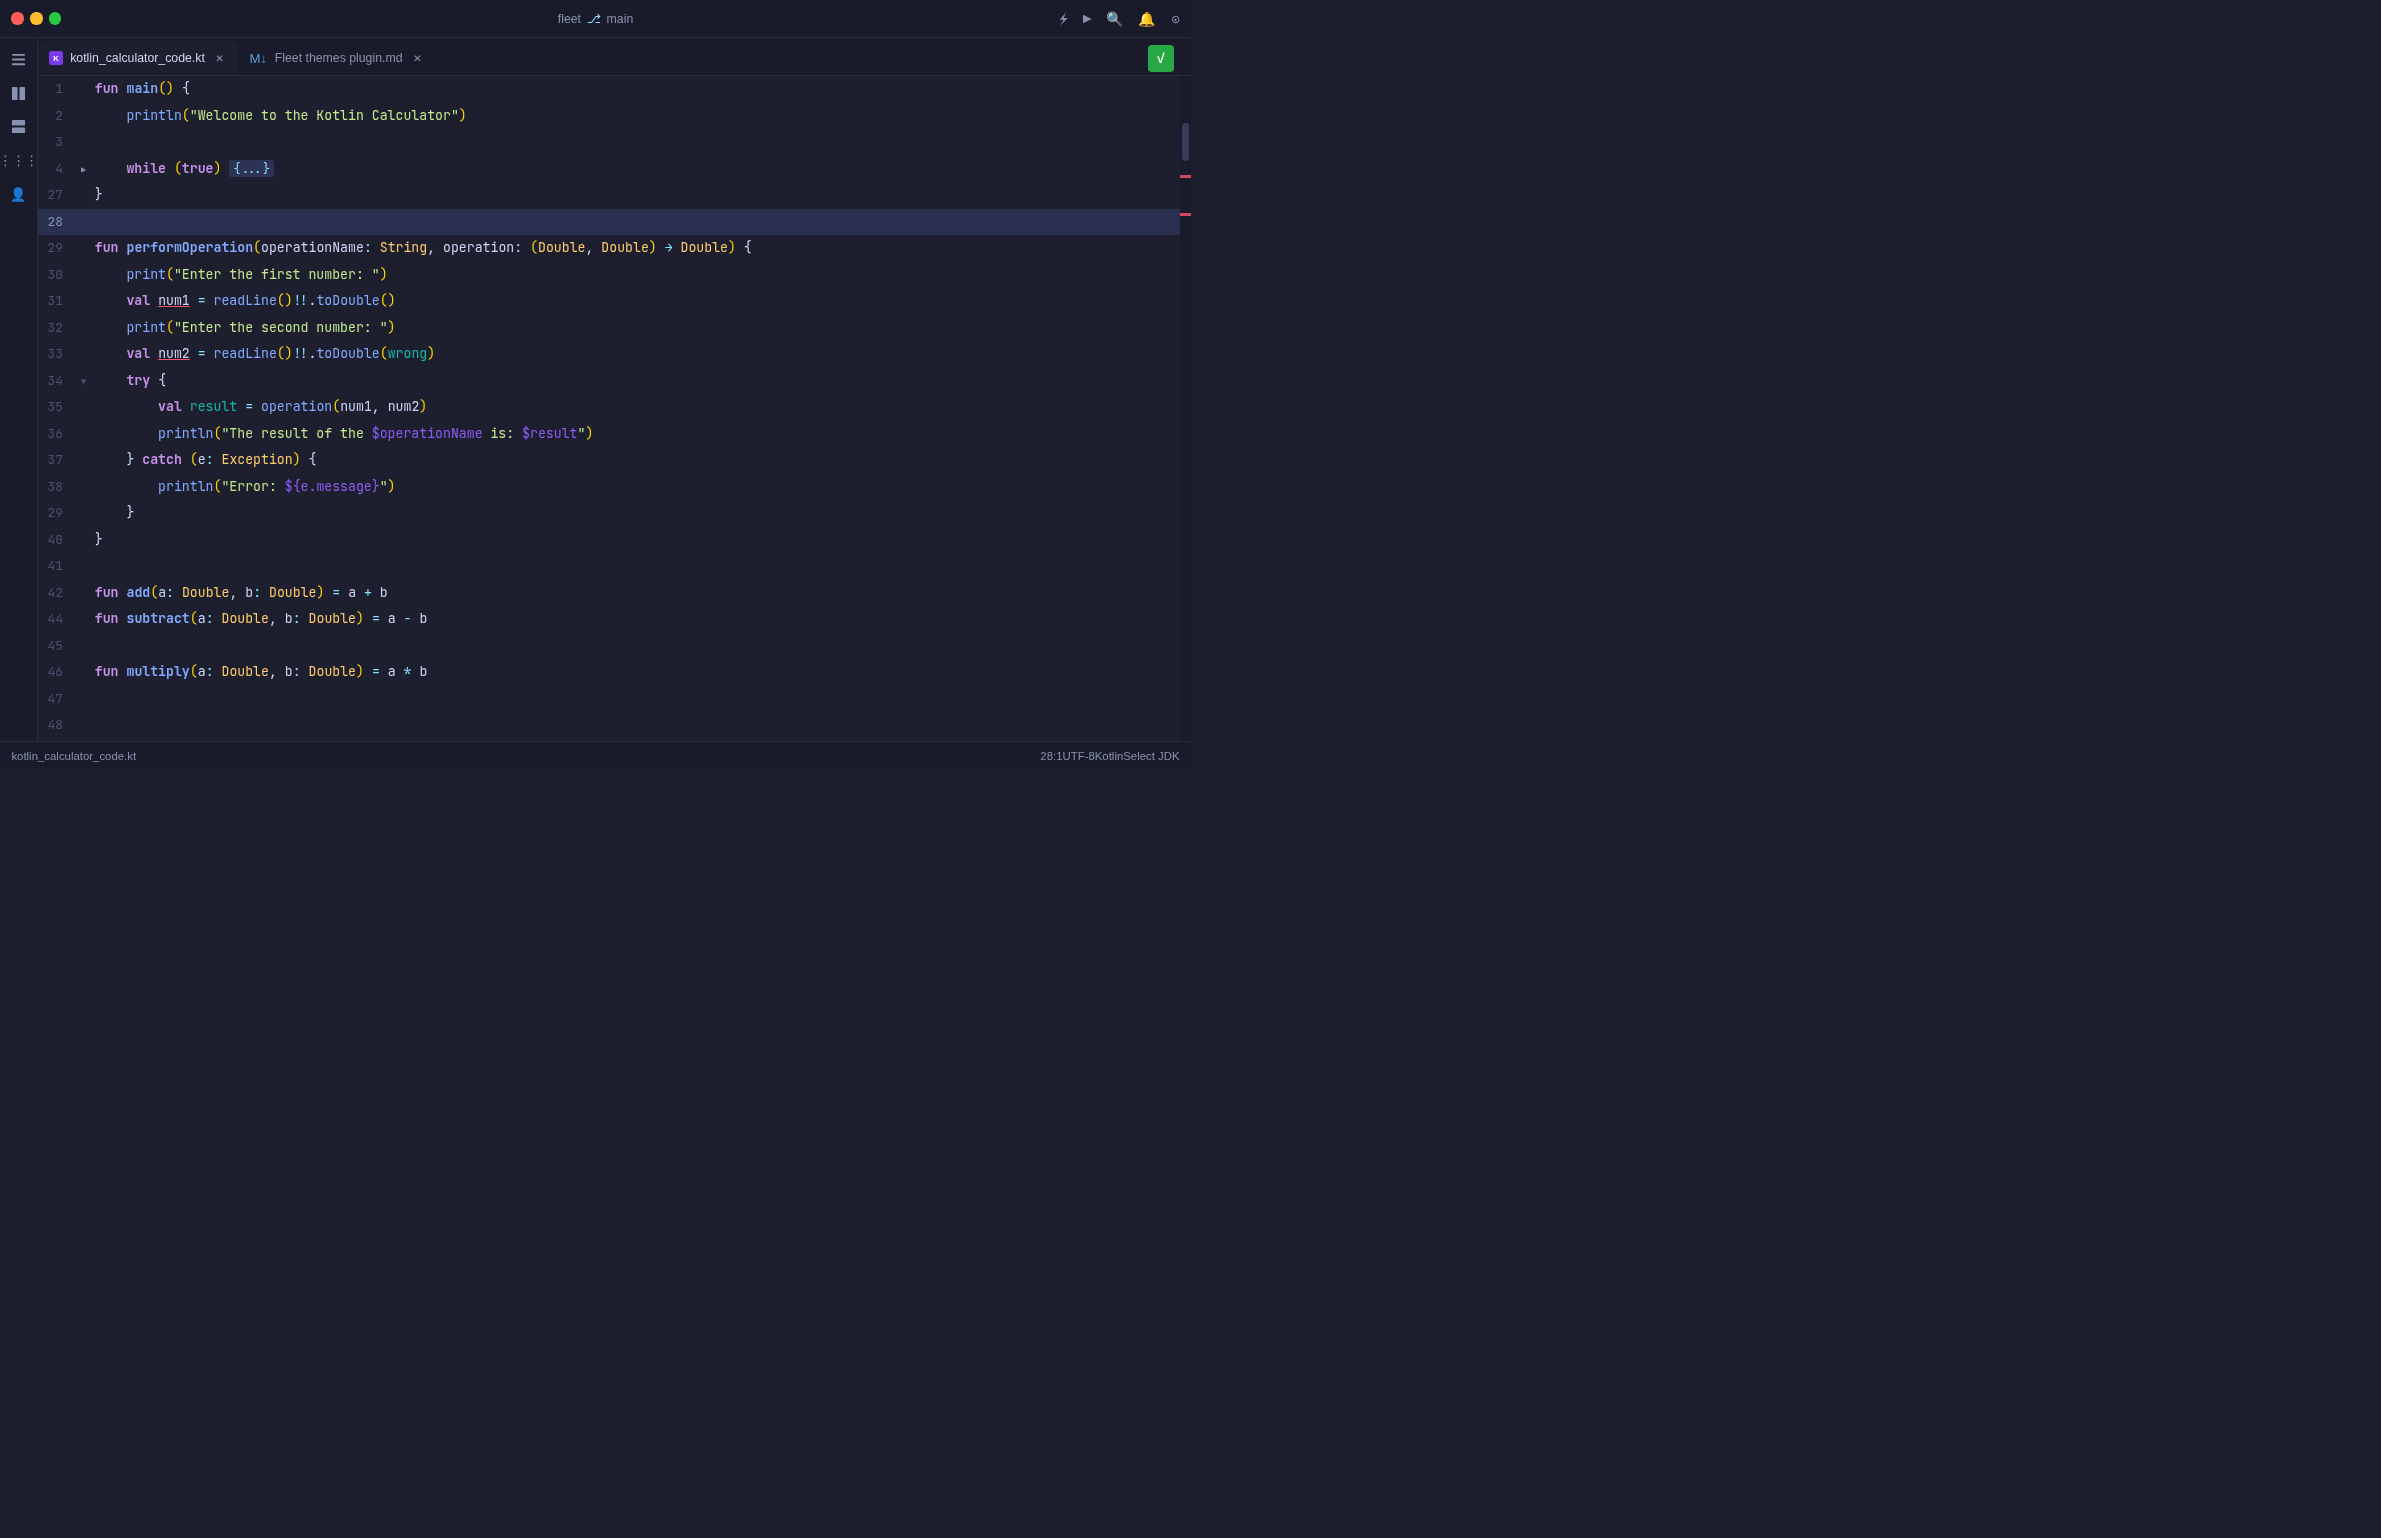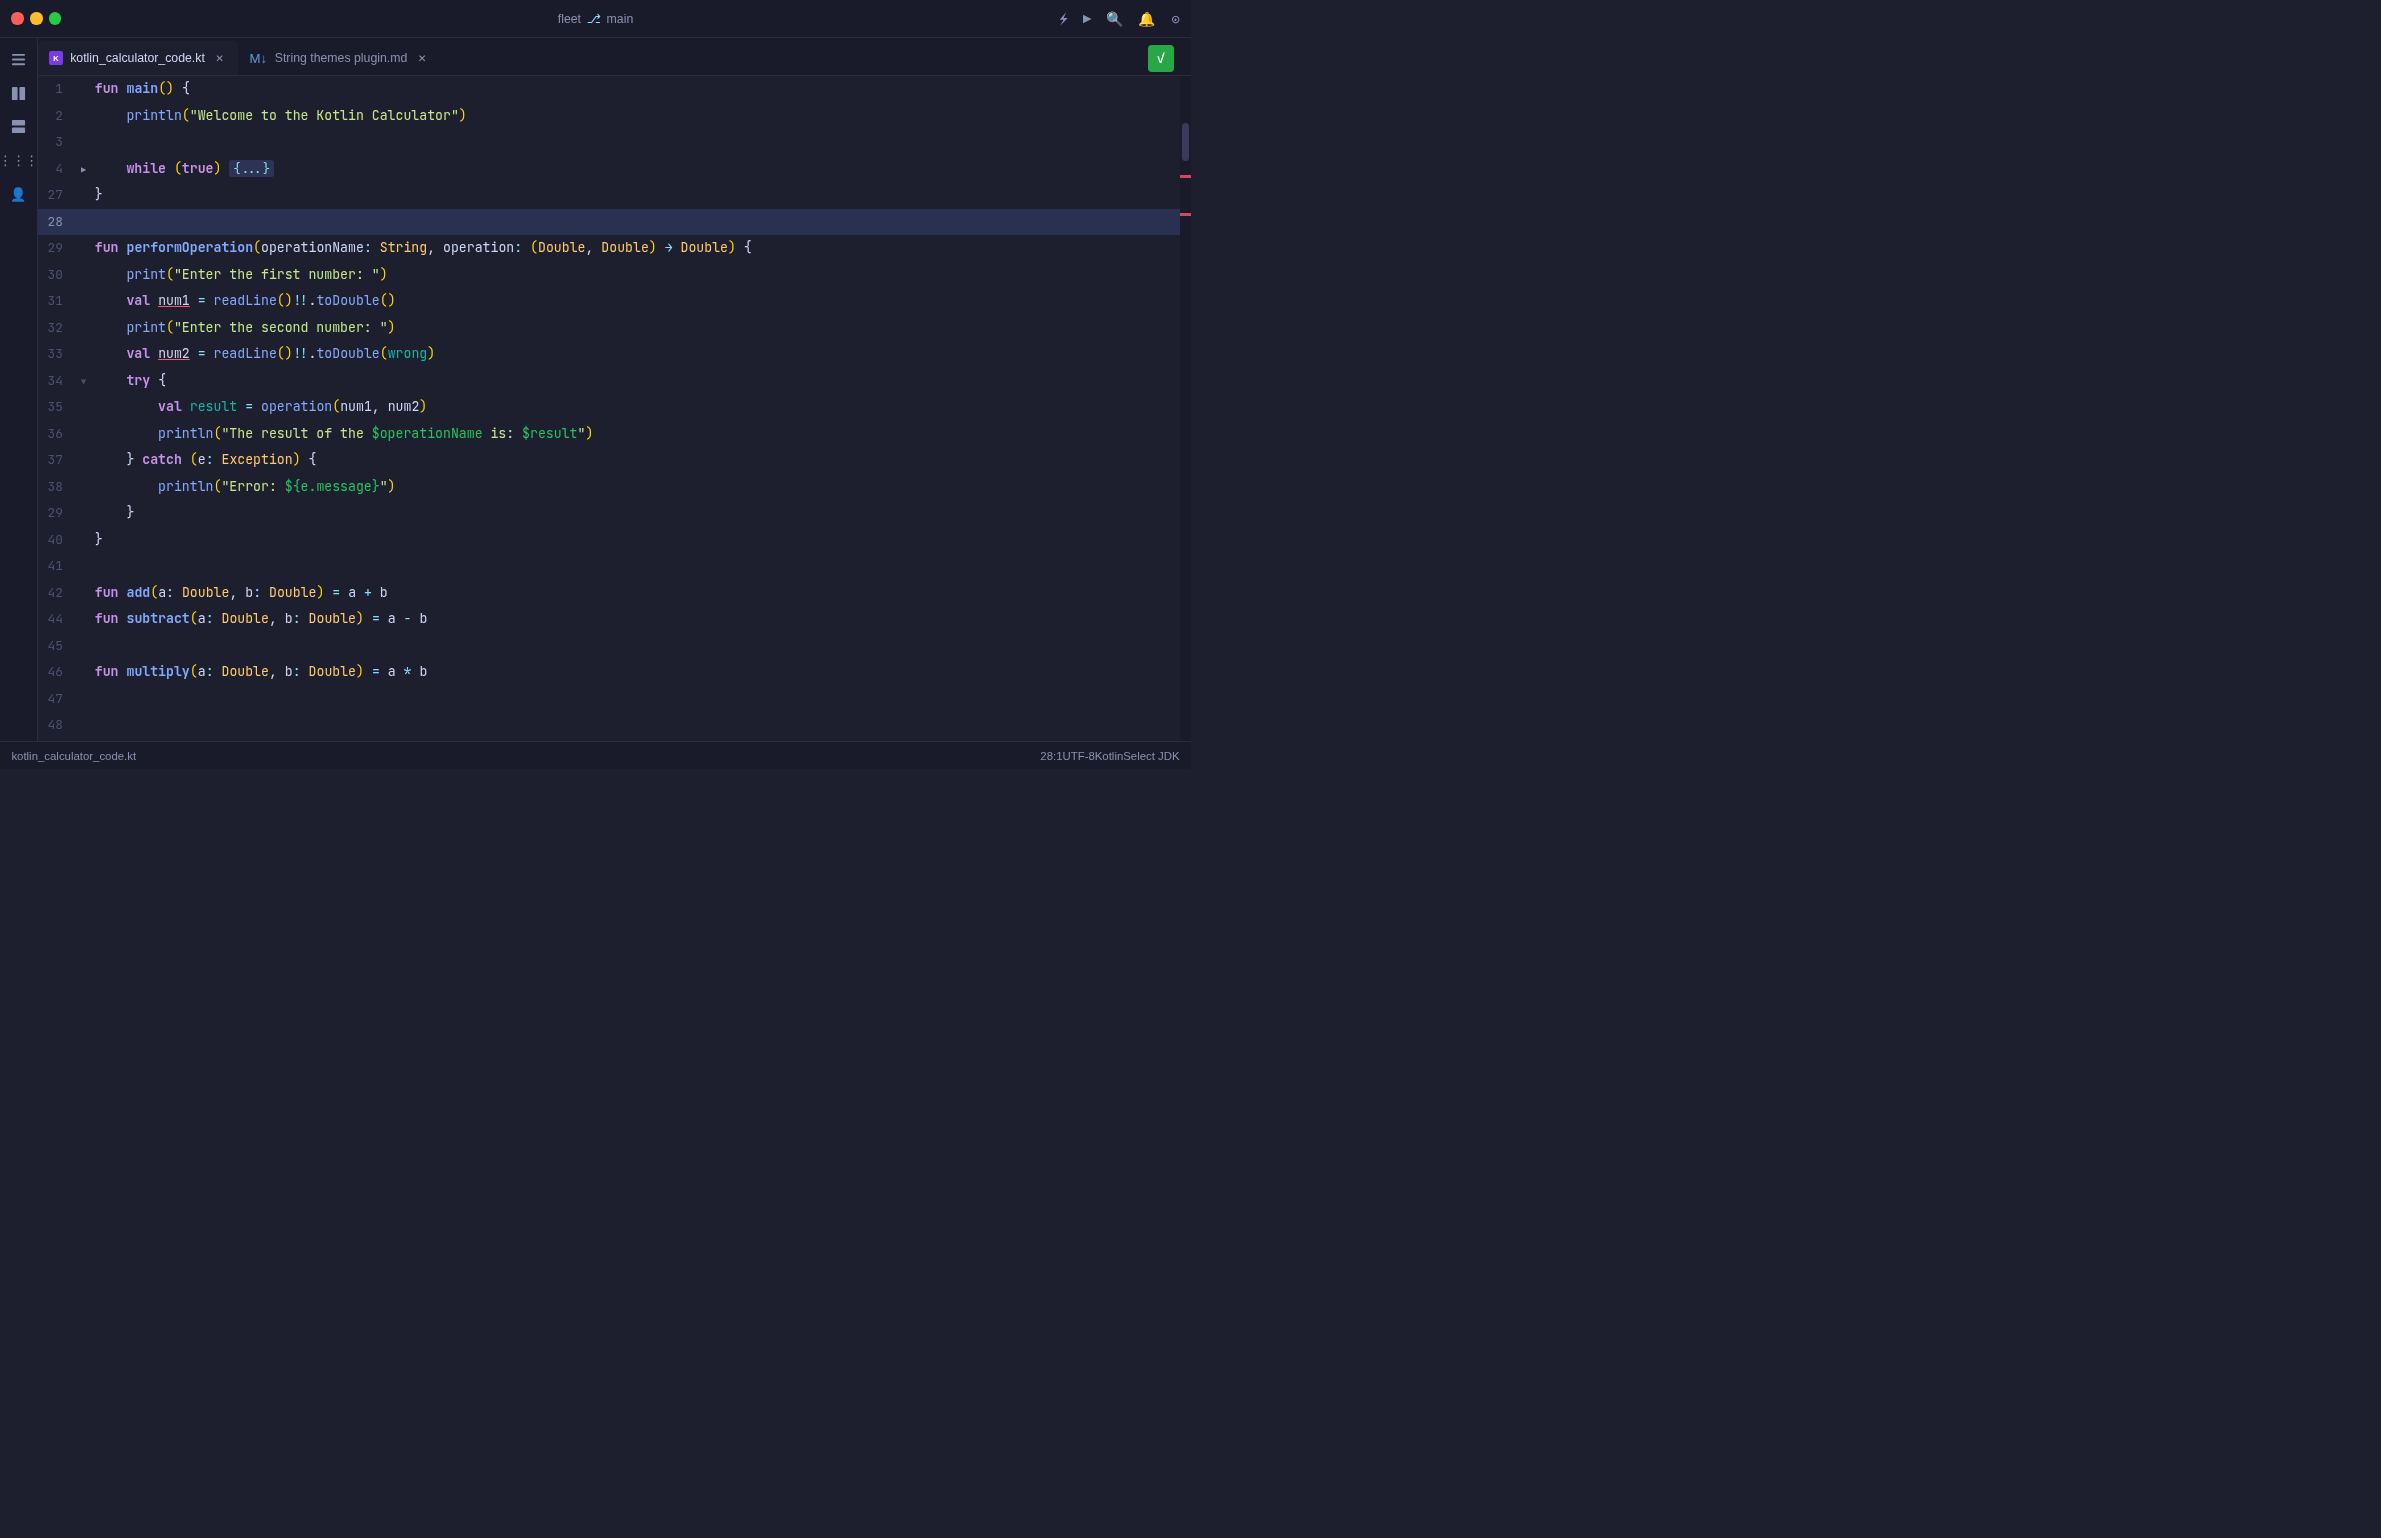--- a/index.html
+++ b/index.html
@@ -215,21 +215,21 @@
     .fn-name { color: #82aaff; font-weight: bold; }
     .string { color: #c3e88d; }
     .paren { color: #ffd700; }
     .type { color: #ffcb6b; }
     .op { color: #89ddff; }
     .var-name { color: #14b8a6; margin-top: 24px; }
     .param { color: #cdd6f4; }
     .method { color: #82aaff; }
     .plain { color: #cdd6f4; }
     .arrow { color: #89ddff; }
-    .interp { color: #22c55e; }
+    .interp { color: #8b5cf6; }
     .underline { text-decoration: underline; text-decoration-color: #ff5370; }
 
     .folded-block {
       background: #2d3354;
       border-radius: 2.8px;
       padding: 0 3.8px;
       color: #89ddff;
       font-size: 12.3px;
     }
 
@@ -355,21 +355,21 @@
 </div>
 
 <div class="tabs-bar">
   <div class="tab active">
     <span class="tab-kt-icon">K</span>
     <span>kotlin_calculator_code.kt</span>
     <span class="tab-close">✕</span>
   </div>
   <div class="tab inactive">
     <span class="tab-md-icon">M↓</span>
-    <span>String themes plugin.md</span>
+    <span>Fleet themes plugin.md</span>
     <span class="tab-close">✕</span>
   </div>
 </div>
 
 <div class="check-badge">✓</div>
 
 <div class="code-area">
 
   <div class="code-line">
     <span class="line-num">1</span>

